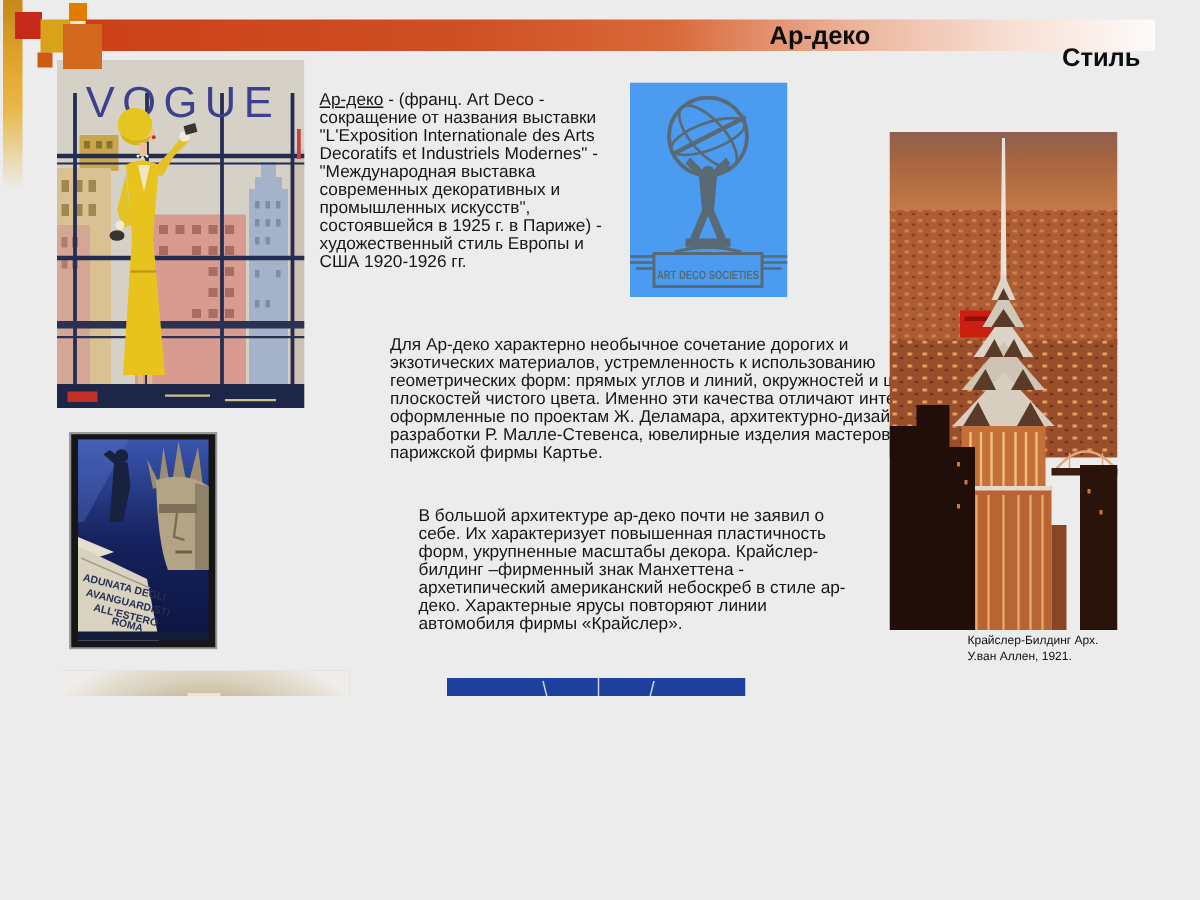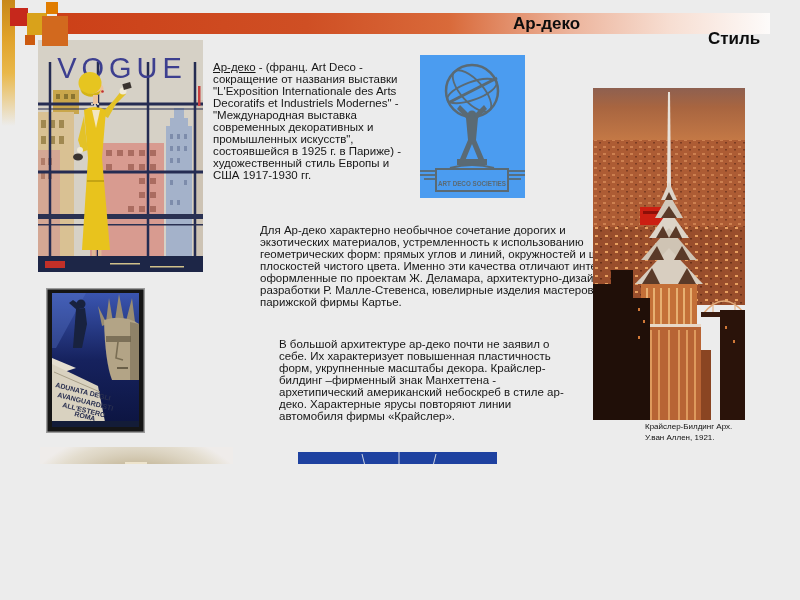--- a/index.html
+++ b/index.html
@@ -50,21 +50,21 @@
   <div class="sq sq-red"></div>
   <div class="sq sq-gold"></div>
   <div class="sq sq-osmall"></div>
   <div class="sq sq-obig"></div>
   <div class="sq sq-otiny"></div>
 
   <div class="abs header-bar"></div>
   <div class="abs header-text ht-title">Ар-деко</div>
   <div class="abs header-text ht-cat">Стиль</div>
 
-  <p class="abs para p1"><span class="lead-underline">Ар-деко</span><span> - (франц. Art Deco - сокращение от названия выставки "L'Exposition Internationale des Arts Decoratifs et Industriels Modernes" - "Международная выставка современных декоративных и промышленных искусств", состоявшейся в 1925 г. в Париже) - художественный стиль Европы и США 1917-1930 гг.</span></p>
+  <p class="abs para p1"><span class="lead-underline">Ар-деко</span><span> - (франц. Art Deco - сокращение от названия выставки "L'Exposition Internationale des Arts Decoratifs et Industriels Modernes" - "Международная выставка современных декоративных и промышленных искусств", состоявшейся в 1925 г. в Париже) - художественный стиль Европы и США 1920-1926 гг.</span></p>
 
   <p class="abs para p2">Для Ар-деко характерно необычное сочетание дорогих и экзотических материалов, устремленность к использованию геометрических форм: прямых углов и линий, окружностей и широких плоскостей чистого цвета. Именно эти качества отличают интерьеры, оформленные по проектам Ж. Деламара, архитектурно-дизайнерские разработки Р. Малле-Стевенса, ювелирные изделия мастеров парижской фирмы Картье.</p>
 
   <p class="abs para p3">В большой архитектуре ар-деко почти не заявил о себе. Их характеризует повышенная пластичность форм, укрупненные масштабы декора. Крайслер-билдинг –фирменный знак Манхеттена - архетипический американский небоскреб в стиле ар-деко. Характерные ярусы повторяют линии автомобиля фирмы «Крайслер».</p>
 
   <svg class="fig fig-vogue" viewBox="0 0 165 232">
     <rect width="165" height="232" fill="#d6d1c6"></rect>
 
     <g>
       <rect x="15" y="50" width="26" height="24" fill="#c9a64b"></rect>

